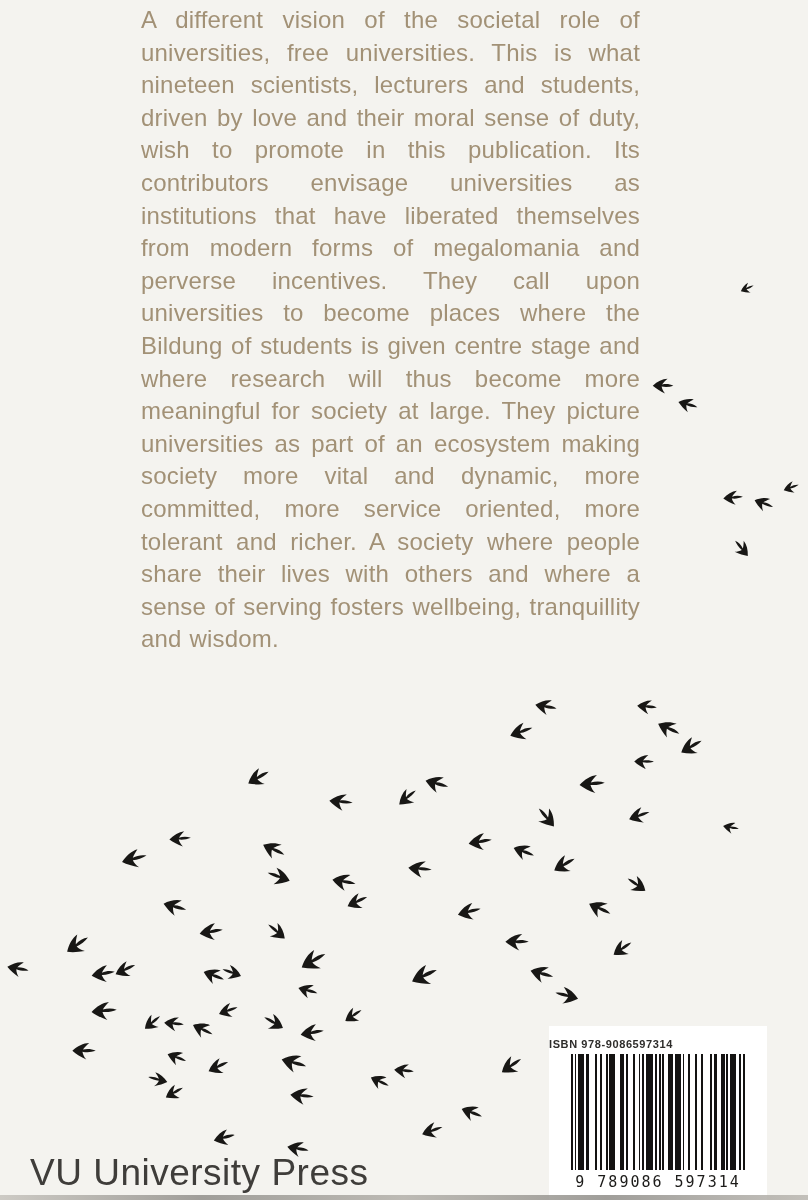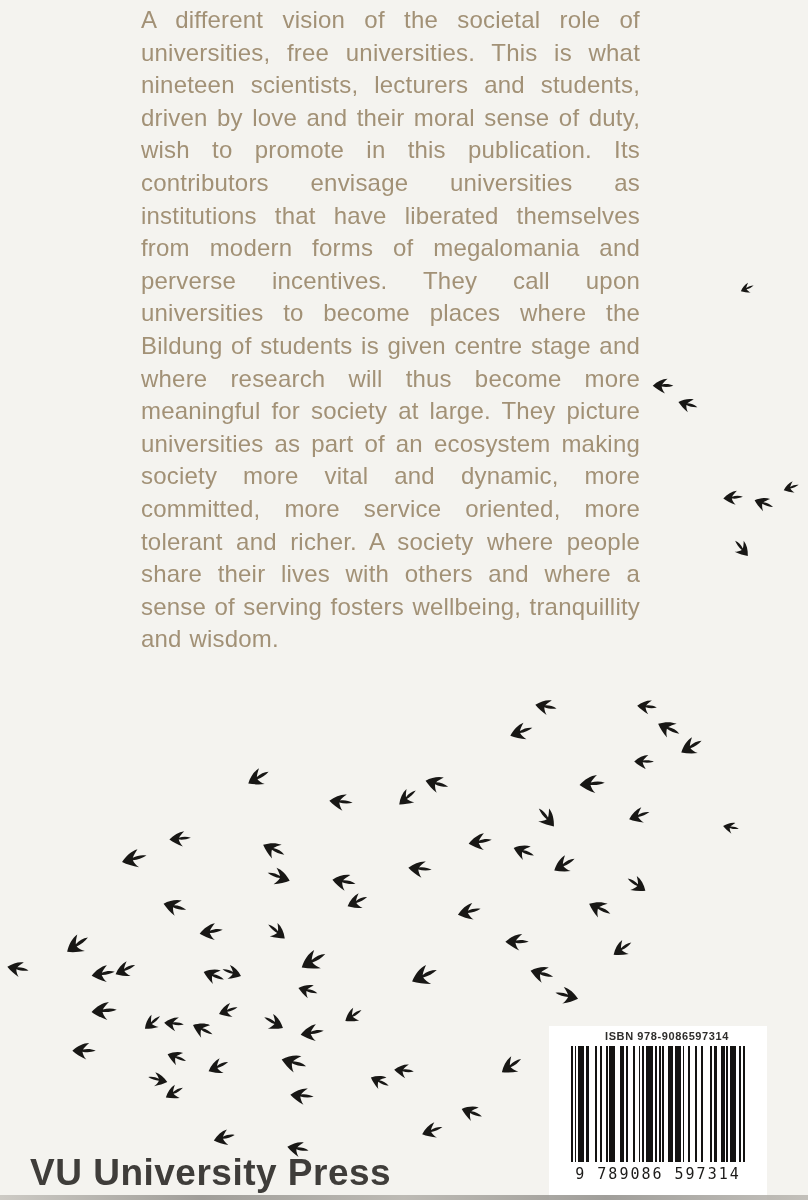--- a/index.html
+++ b/index.html
@@ -31,27 +31,25 @@
     position:absolute;left:0;top:0;width:808px;height:1200px;
     pointer-events:none;
   }
   .flock path{fill:var(--bird,#181715);}
   .barcode-panel{
     position:absolute;left:549px;top:1026px;width:218px;height:174px;
     background:var(--barcode-panel,#ffffff);
     box-sizing:border-box;
   }
   .isbn-label{
-    margin-top:4px;
-    text-align:center;
+    margin-top:12px;
     font-size:11px;font-weight:bold;
     letter-spacing:0.6px;
     color:#2e2d2b;
     font-family:"Liberation Sans",sans-serif;
-    padding-left:18px;
   }
   .bars{
     display:flex;align-items:stretch;
     width:174px;height:116px;
     margin:4px auto 0 auto;
   }
   .bars span{height:100%;}
   .barcode-digits{
     margin-top:3px;
     text-align:center;
@@ -59,21 +57,20 @@
     font-size:15px;
     letter-spacing:2px;
     color:#1c1b19;
     white-space:pre;
   }
   .publisher{
     position:absolute;left:30px;top:1152px;
     font-size:37px;
     letter-spacing:0.5px;
     color:var(--publisher-text,#3f3d3a);
-    font-weight:bold;
   }
   .bottom-edge{
     position:absolute;left:0;bottom:0;width:808px;height:5px;
     background:linear-gradient(90deg,#c6c3bd 0%,#918f8a 25%,#b3b0aa 50%,#8f8d88 75%,#bab7b1 100%);
     opacity:.85;
   }
 </style>
 </head>
 <body>
 

